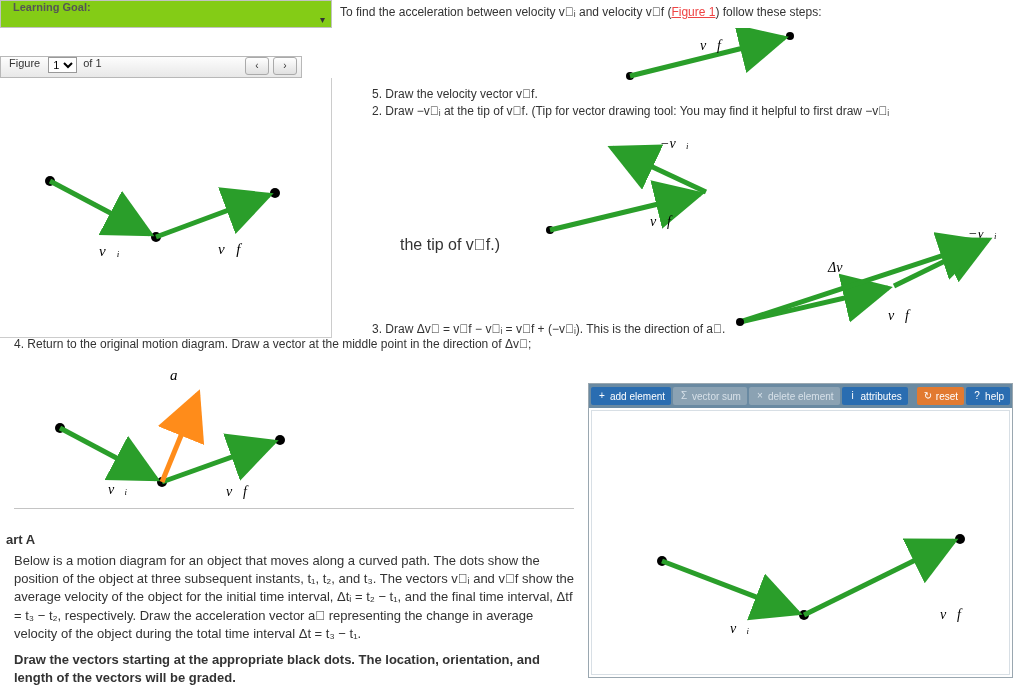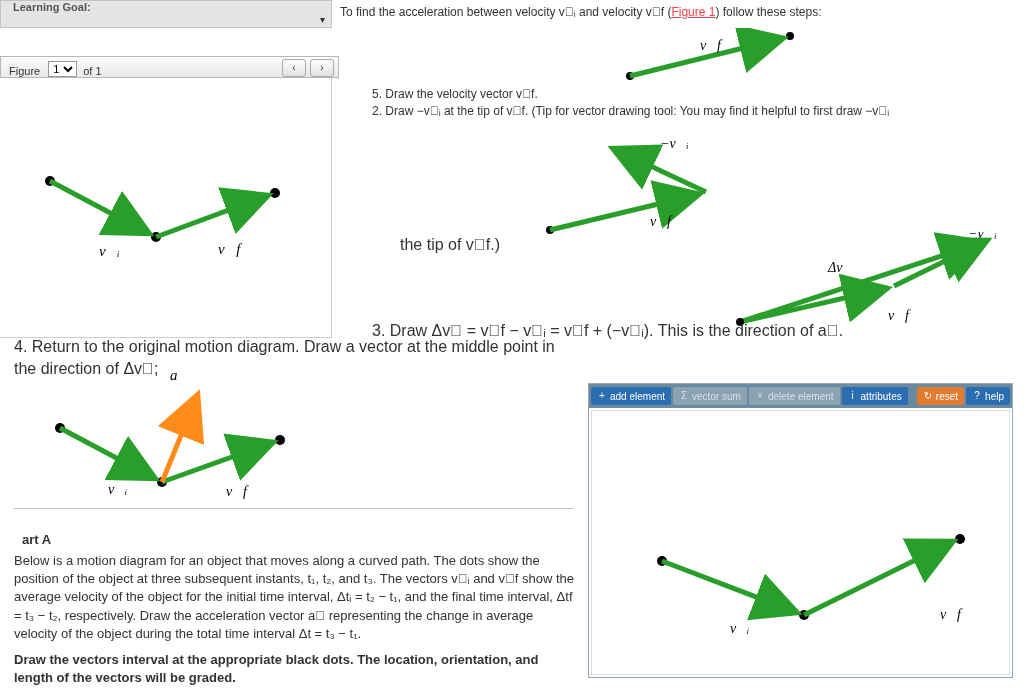--- a/index.html
+++ b/index.html
@@ -1,38 +1,38 @@
 <!DOCTYPE html>
 <html><head>
 <meta charset="utf-8">
 <style>
   * { box-sizing: border-box; margin: 0; padding: 0; }
   body { font-family: Arial, Helvetica, sans-serif; font-size: 12px; color: #333; background: #fff; width: 1024px; height: 692px; overflow: hidden; position: relative; }
   .panel { position: absolute; }
-  .learning-goal { left: 0; top: 0; width: 332px; background: #e5e5e5; border: 1px solid #c2c2c2; padding: 0 12px 10px 12px; }
+  .learning-goal { left: 0; top: 0; width: 332px; background: #84cc16; border: 1px solid #c2c2c2; padding: 0 12px 10px 12px; }
   .learning-goal .header { font-size: 11px; font-weight: bold; color: #555; margin-bottom: 4px; }
   .learning-goal .text { font-size: 11.5px; color: #333; line-height: 1.35; }
   .lg-dropdown { position: absolute; right: 6px; bottom: 2px; font-size: 10px; color: #333; }
-  .figure-nav { position: absolute; left: 0; top: 56px; width: 339px; height: 22px; border: 1px solid #b8b8b8; background: linear-gradient(#fdfdfd,#e8e8e8); display: flex; align-items: flex-end; font-size: 11px; }
+  .figure-nav { position: absolute; left: 0; top: 56px; width: 302px; height: 22px; border: 1px solid #b8b8b8; background: linear-gradient(#fdfdfd,#e8e8e8); display: flex; align-items: flex-start; font-size: 11px; }
   .figure-nav .label { padding: 0 8px; }
   .figure-nav select { font-size: 11px; border: 1px solid #999; background:#fff; height:16px;}
   .figure-nav .of { padding: 0 6px; }
   .figure-nav .arrows { margin-left: auto; display: flex; }
   .figure-nav .btn { width: 24px; height: 18px; border: 1px solid #aaa; background: linear-gradient(#fff,#e0e0e0); border-radius: 3px; font-size: 10px; text-align: center; line-height: 16px; margin-right: 4px; cursor: pointer; }
   .figure-canvas { position: absolute; left: 0; top: 78px; width: 332px; height: 260px; border-right: 1px solid #ccc; border-bottom: 1px solid #ccc; background: #fff; }
   svg text { font-family: "Times New Roman", serif; font-style: italic; }
   .main-top { position: absolute; left: 340px; top: 0; width: 680px; }
   .main-top p { font-size: 12px; line-height: 1.35; }
   .figlink { color: #ef4444; text-decoration: underline; cursor: pointer; }
   .steps { position: absolute; left: 372px; top: 86px; width: 640px; font-size: 12px; line-height: 1.4; }
   .step-indent { padding-left: 12px; }
-  .step4-block { position: absolute; left: 14px; top: 336px; width: 560px; font-size: 16px; line-height: 1.4;}
+  .step4-block { position: absolute; left: 14px; top: 336px; width: 560px; font-size: 12px; line-height: 1.4;}
   .diag { position: absolute; }
   hr.sep { position: absolute; left: 14px; top: 508px; width: 560px; border: none; border-top: 1px solid #c4c4c4; }
-  .parta-label { position: absolute; left: 6px; top: 532px; font-size: 13px; font-weight: bold; margin-left: 16px; }
+  .parta-label { position: absolute; left: 6px; top: 532px; font-size: 13px; font-weight: bold; }
   .parta-text { position: absolute; left: 14px; top: 552px; width: 560px; font-size: 13px; line-height: 1.4; }
   .parta-text .bold { font-weight: bold; margin-top: 8px; display:block;}
   
   .drawtool { position: absolute; left: 588px; top: 383px; width: 425px; height: 295px; border: 1px solid #9aa7b0; background: #fff; }
   .drawtool .toolbar { height: 24px; background: #6a8aa2; display: flex; align-items: center; padding: 0 2px; gap: 2px; }
   .drawtool .tbtn { height: 18px; padding: 0 6px; font-size: 10px; color: #fff; display: inline-flex; align-items: center; gap: 3px; border-radius: 2px; cursor: pointer; }
   .drawtool .tbtn.active { background: #2a6db1; }
   .drawtool .tbtn.disabled { background: #8ba2b3; color: #d6e0e8; cursor: default;}
   .drawtool .spacer { flex: 1; }
   .drawtool .reset { background: #e27a30; }
@@ -117,21 +117,21 @@
     <line x1="20" y1="90" x2="168" y2="56" stroke="#2a9e2a" stroke-width="5" marker-end="url(#ah)"></line>
     <line x1="174" y1="54" x2="268" y2="8" stroke="#2a9e2a" stroke-width="5" marker-end="url(#ah)"></line>
     <line x1="20" y1="90" x2="264" y2="10" stroke="#2a9e2a" stroke-width="5" marker-end="url(#ah)"></line>
     <circle cx="20" cy="90" r="4" fill="#000"></circle>
     <text x="108" y="40" font-size="14">Δv⃗</text>
     <text x="168" y="88" font-size="14">v⃗f</text>
     <text x="248" y="6" font-size="14">−v⃗ᵢ</text>
   </svg>
 </div>
 
-<div class="diag" style="left:372px; top:322px; font-size:16px;text-align:center;">3. Draw Δv⃗ = v⃗f − v⃗ᵢ = v⃗f + (−v⃗ᵢ). This is the direction of a⃗.</div>
+<div class="diag" style="left:372px; top:322px; font-size:12px;text-align:center;">3. Draw Δv⃗ = v⃗f − v⃗ᵢ = v⃗f + (−v⃗ᵢ). This is the direction of a⃗.</div>
 
 <div class="step4-block">
   <div>4. Return to the original motion diagram. Draw a vector at the middle point in the direction of Δv⃗;</div>
 </div>
 
 <div class="diag" style="left:20px; top:366px;">
   <svg width="320" height="140">
     <circle cx="40" cy="62" r="5" fill="#000"></circle>
     <circle cx="142" cy="116" r="5" fill="#000"></circle>
     <circle cx="260" cy="74" r="5" fill="#000"></circle>
@@ -142,21 +142,21 @@
     <text x="88" y="128" font-size="14">v⃗ᵢ</text>
     <text x="206" y="130" font-size="14">v⃗f</text>
   </svg>
 </div>
 
 <hr class="sep">
 
 <div class="parta-label">art A</div>
 <div class="parta-text">
   <span>Below is a motion diagram for an object that moves along a curved path. The dots show the position of the object at three subsequent instants, t₁, t₂, and t₃. The vectors v⃗ᵢ and v⃗f show the average velocity of the object for the initial time interval, Δtᵢ = t₂ − t₁, and the final time interval, Δtf = t₃ − t₂, respectively. Draw the acceleration vector a⃗ representing the change in average velocity of the object during the total time interval Δt = t₃ − t₁.</span>
-  <span class="bold">Draw the vectors interval at the appropriate black dots. The location, orientation, and length of the vectors will be graded.</span>
+  <span class="bold">Draw the vectors starting at the appropriate black dots. The location, orientation, and length of the vectors will be graded.</span>
 </div>
 
 <div class="drawtool">
   <div class="toolbar">
     <div class="tbtn active">
         <i class="ico">+</i>
         <span>add element</span>
       </div>
     <div class="tbtn disabled">
         <i class="ico">Σ</i>

